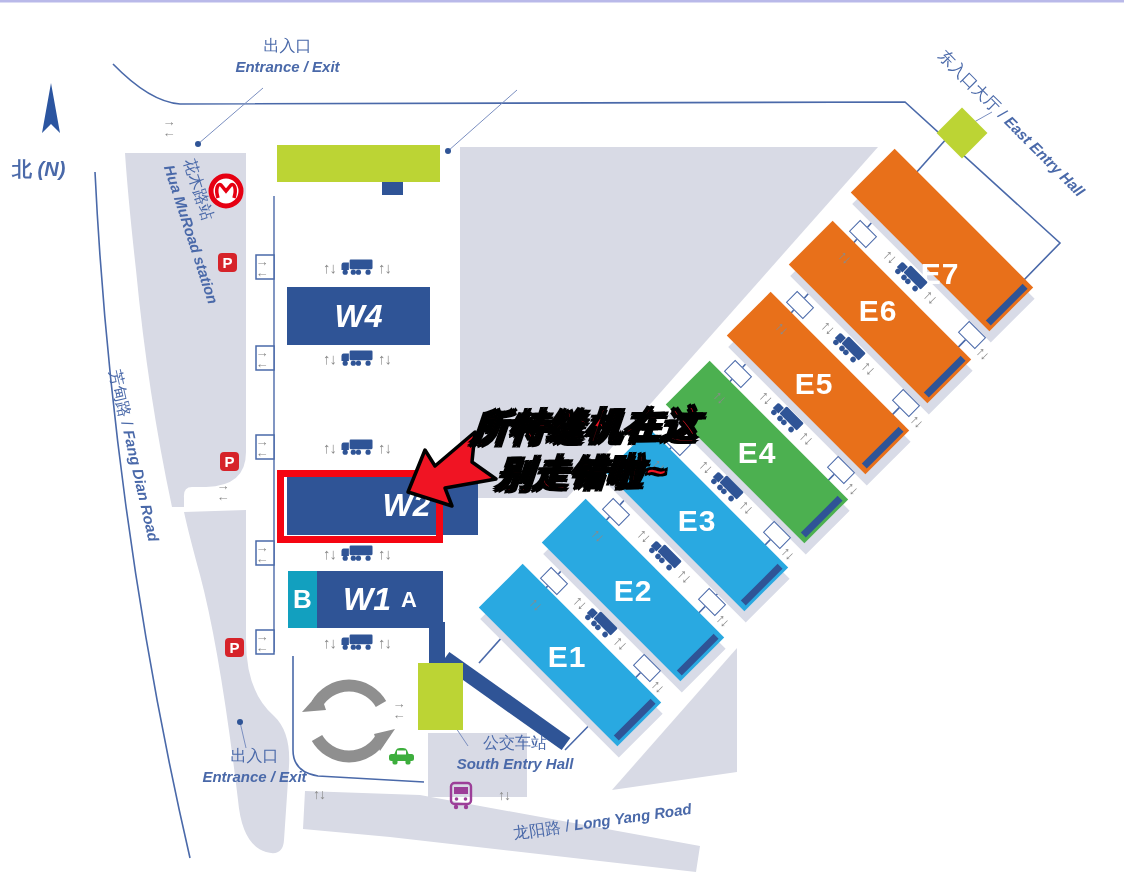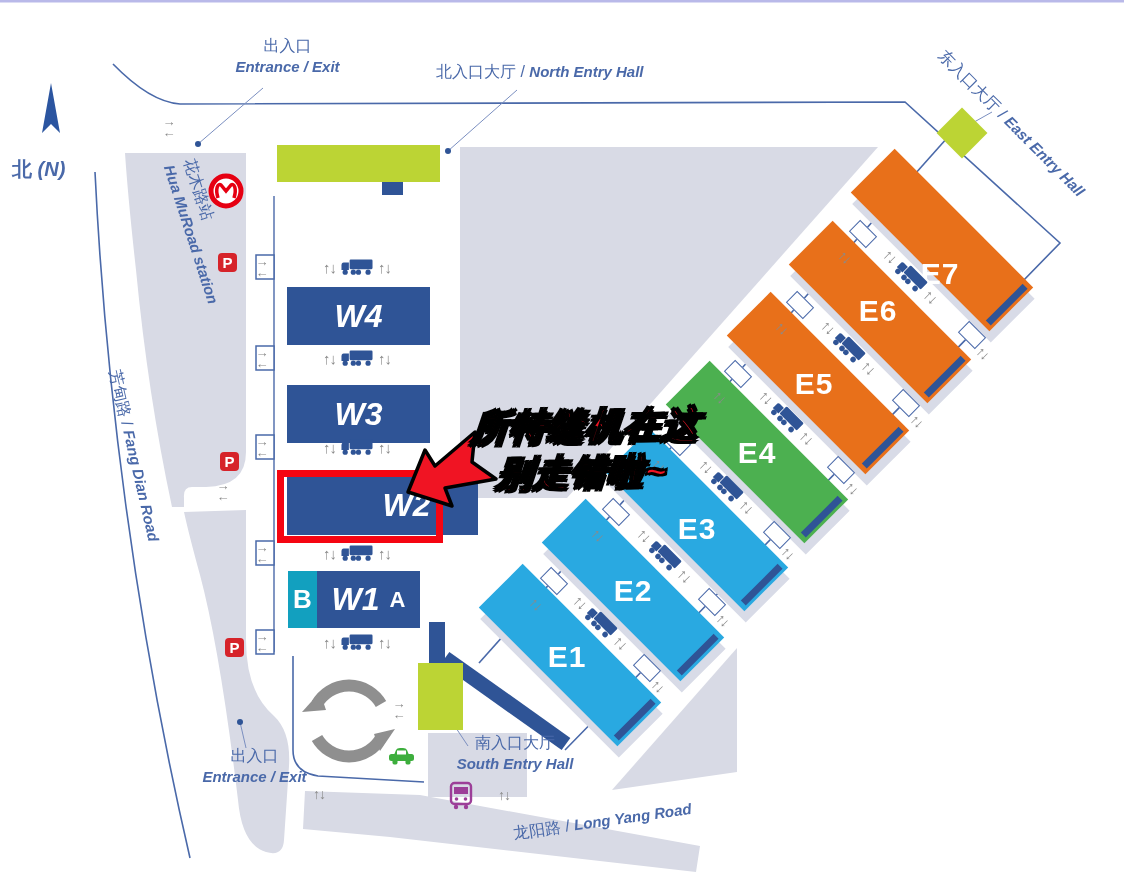--- a/index.html
+++ b/index.html
@@ -148,30 +148,27 @@
     </g>
   </svg>
 
   <div class="abs layer10" style="left:277px;top:145px;width:163px;height:37px;background:#BCD434;"></div>
   <div class="abs layer10 diamond" style="left:944px;top:115px;width:36px;height:36px;background:#BCD434;"></div>
   <div class="abs layer10" style="left:418px;top:663px;width:45px;height:67px;background:#BCD434;"></div>
 
   <div class="hall-w layer10" style="left:287px;top:287px;width:143px;height:58px;">
       <span>W4</span>
     </div>
-  <div class="hall-w layer10" style="left:287px;top:385px;width:143px;height:58px;">
-      <span>W3</span>
-    </div>
   <div class="hall-w layer10" style="left:287px;top:475px;width:143px;height:60px;padding-left:48px;">
       <span>W2</span>
     </div>
   <div class="wing layer10 abs" style="left:288px;top:571px;width:29px;height:57px;background:#12A0BF;font-size:26px;">
       <span>B</span>
     </div>
-  <div class="hall-w layer10" style="left:317px;top:571px;width:103px;height:57px;">
+  <div class="hall-w layer10" style="left:317px;top:571px;width:126px;height:57px;">
     <span>W1</span>
     <span style="font-style:normal;font-size:22px;margin-left:10px;">A</span>
   </div>
 
   <div class="gap-row layer10" style="left:307px;top:256px;width:100px;height:22px;">
     <span class="arr">↑↓</span>
     <svg class="truck" viewBox="0 0 46 24" width="34" height="18">
         <use href="#truck"></use>
       </svg>
     <span class="arr">↑↓</span>
@@ -257,21 +254,21 @@
     </div>
   <div class="e-hall layer10" style="left: 782px; top: 281px; background: rgb(232, 112, 26);">
       <div class="e-cap"></div>
     </div>
   <div class="e-hall layer10" style="left: 844px; top: 209px; background: rgb(232, 112, 26);">
       <div class="e-cap"></div>
     </div>
 
   <div class="e-label layer10" style="left:567px;top:657px;">E1</div>
   <div class="e-label layer10" style="left:633px;top:591px;">E2</div>
-  <div class="e-label layer10" style="left:697px;top:521px;margin-top:8px;">E3</div>
+  <div class="e-label layer10" style="left:697px;top:521px;">E3</div>
   <div class="e-label layer10" style="left:757px;top:453px;">E4</div>
   <div class="e-label layer10" style="left:814px;top:384px;">E5</div>
   <div class="e-label layer10" style="left:878px;top:311px;">E6</div>
   <div class="e-label layer10" style="left:940px;top:238px;margin-top:36px;">E7</div>
 
   <div class="gap-row rot layer10" style="left:541px;top:610px;width:120px;height:24px;">
     <span class="arr">↑↓</span>
     <svg class="truck" viewBox="0 0 46 24" width="36" height="19">
         <use href="#truck"></use>
       </svg>
@@ -346,28 +343,25 @@
       <span>P</span>
     </div>
   <div class="p-icon layer10" style="left:225px;top:638px;">
       <span>P</span>
     </div>
 
   <div class="t center layer10" style="left:205px;top:36px;width:165px;">
     <div>出入口</div>
     <div class="en">Entrance / Exit</div>
   </div>
-  <div class="t nowrap layer10" style="left:436px;top:62px;">
-    <span>北入口大厅</span><span> / </span><span class="en">North Entry Hall</span>
-  </div>
   <div class="t nowrap layer10" style="left:948px;top:46px;transform:rotate(45deg);transform-origin:0 0;">
     <span>东入口大厅</span><span> / </span><span class="en">East Entry Hall</span>
   </div>
   <div class="t center layer10" style="left:445px;top:733px;width:140px;">
-    <div>南入口大厅</div>
+    <div>公交车站</div>
     <div class="en">South Entry Hall</div>
   </div>
   <div class="t center layer10" style="left:182px;top:746px;width:145px;">
     <div>出入口</div>
     <div class="en">Entrance / Exit</div>
   </div>
   <div class="t nowrap layer10" style="left:198px;top:156px;transform:rotate(72deg);transform-origin:0 0;">
     <div>花木路站</div>
     <div class="en">Hua MuRoad station</div>
   </div>

